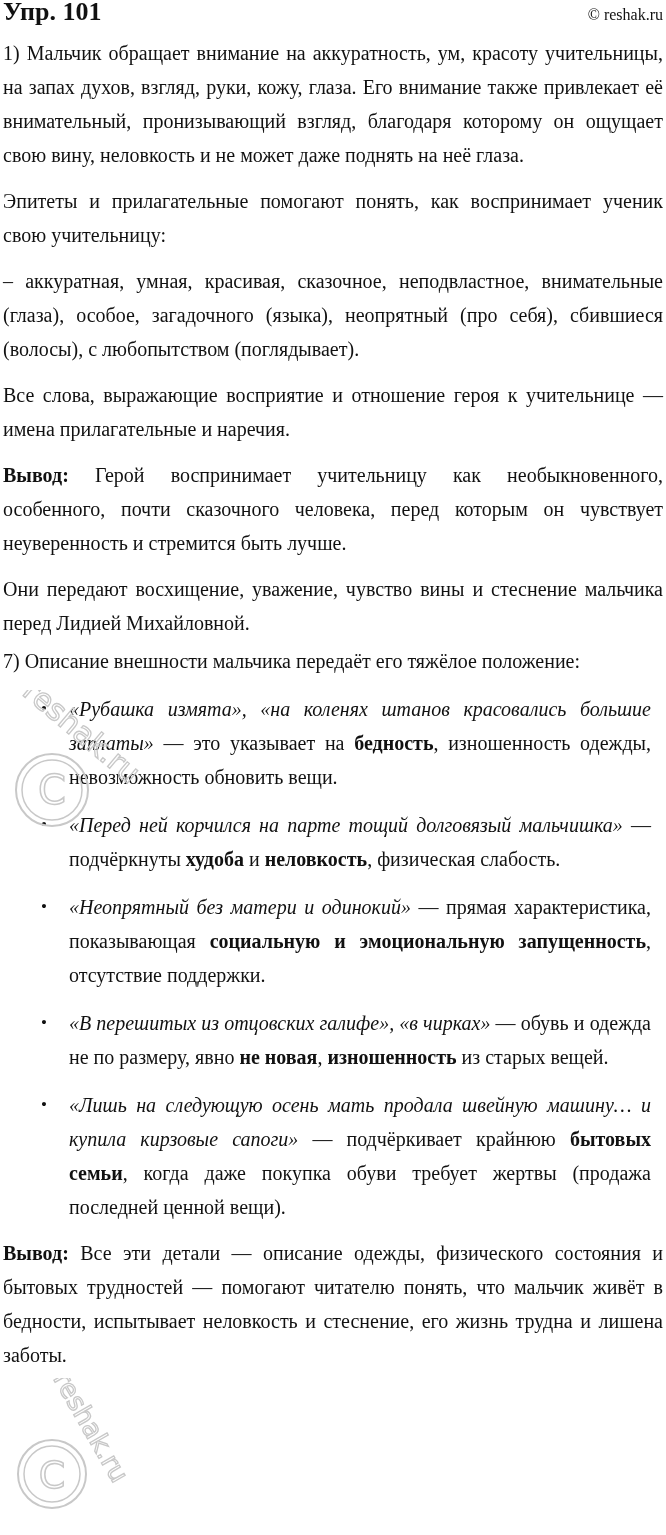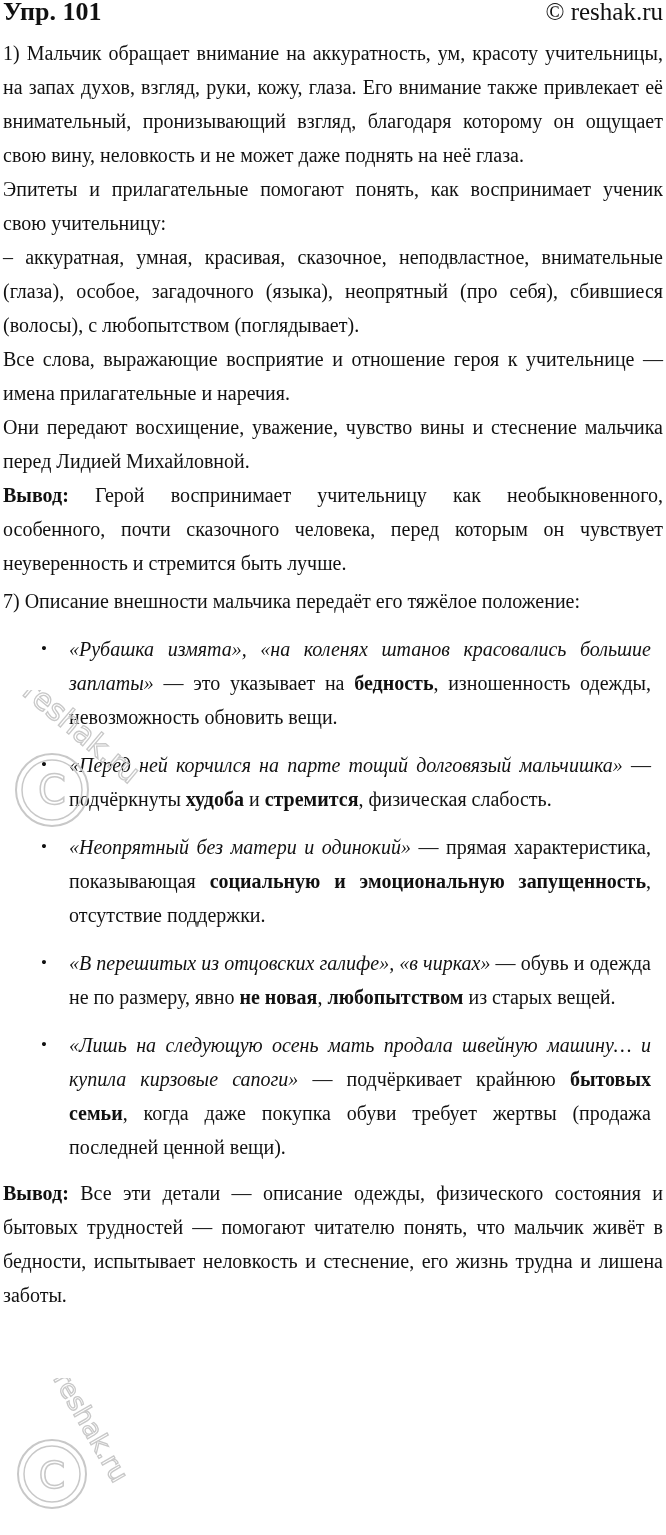--- a/index.html
+++ b/index.html
@@ -4,23 +4,23 @@
 <style>
   html, body { margin: 0; padding: 0; background: #ffffff; }
   body {
     width: 666px; height: 1535px; overflow: hidden; position: relative;
     font-family: "Liberation Serif", "DejaVu Serif", serif;
     color: #111111; font-size: 20px; line-height: 34px;
   }
   .page { position: absolute; left: 3px; top: 0; width: 660px; }
   .header { display: flex; justify-content: space-between; align-items: baseline; height: 26px; line-height: 24px; margin-top: 0px; }
   .header .title { font-weight: bold; font-size: 26px; }
-  .header .copy { font-size: 25px; }
+  .header .copy { font-size: 16px; }
   p { margin: 0; text-align: justify; }
-  .sp { margin-top: 0; }
+  .sp { margin-top: 12px; }
   b { font-weight: bold; }
   i { font-style: italic; }
   ul { margin: 12px; padding: 0; list-style: none; font-family: Liberation Serif, serif; }
   li { position: relative; padding-left: 54px; text-align: justify; margin-top: 14px; }
   li::before { content: "•"; position: absolute; left: 26px; top: 0; font-size: 17px; }
   .wm { position: absolute; pointer-events: none; color: transparent; }
   .wm svg { display: block; }
 </style>
 </head>
 <body>
@@ -28,30 +28,30 @@
 <div class="page">
   <div class="header">
     <span class="title">Упр. 101</span>
     <span class="copy">© reshak.ru</span>
   </div>
 
   <p style="margin-top:10px">1) Мальчик обращает внимание на аккуратность, ум, красоту учительницы, на запах духов, взгляд, руки, кожу, глаза. Его внимание также привлекает её внимательный, пронизывающий взгляд, благодаря которому он ощущает свою вину, неловкость и не может даже поднять на неё глаза.</p>
   <p class="sp">Эпитеты и прилагательные помогают понять, как воспринимает ученик свою учительницу:</p>
   <p class="sp">– аккуратная, умная, красивая, сказочное, неподвластное, внимательные (глаза), особое, загадочного (языка), неопрятный (про себя), сбившиеся (волосы), с любопытством (поглядывает).</p>
   <p class="sp">Все слова, выражающие восприятие и отношение героя к учительнице — имена прилагательные и наречия.</p>
+  <p class="sp"><b>Вывод:</b><span> Герой воспринимает учительницу как необыкновенного, особенного, почти сказочного человека, перед которым он чувствует неуверенность и стремится быть лучше.</span></p>
   <p class="sp">Они передают восхищение, уважение, чувство вины и стеснение мальчика перед Лидией Михайловной.</p>
-  <p class="sp"><b>Вывод:</b><span> Герой воспринимает учительницу как необыкновенного, особенного, почти сказочного человека, перед которым он чувствует неуверенность и стремится быть лучше.</span></p>
 
   <p class="sp" style="margin-top:4px">7) Описание внешности мальчика передаёт его тяжёлое положение:</p>
 
   <ul>
     <li><i>«Рубашка измята», «на коленях штанов красовались большие заплаты»</i><span> — это указывает на </span><b>бедность</b><span>, изношенность одежды, невозможность обновить вещи.</span></li>
-    <li><i>«Перед ней корчился на парте тощий долговязый мальчишка»</i><span> — подчёркнуты </span><b>худоба</b><span> и </span><b>стремится</b><span>, физическая слабость.</span></li>
+    <li><i>«Перед ней корчился на парте тощий долговязый мальчишка»</i><span> — подчёркнуты </span><b>худоба</b><span> и </span><b>неловкость</b><span>, физическая слабость.</span></li>
     <li><i>«Неопрятный без матери и одинокий»</i><span> — прямая характеристика, показывающая </span><b>социальную и эмоциональную запущенность</b><span>, отсутствие поддержки.</span></li>
-    <li><i>«В перешитых из отцовских галифе», «в чирках»</i><span> — обувь и одежда не по размеру, явно </span><b>не новая</b><span>, </span><b>любопытством</b><span> из старых вещей.</span></li>
+    <li><i>«В перешитых из отцовских галифе», «в чирках»</i><span> — обувь и одежда не по размеру, явно </span><b>не новая</b><span>, </span><b>изношенность</b><span> из старых вещей.</span></li>
     <li><i>«Лишь на следующую осень мать продала швейную машину… и купила кирзовые сапоги»</i><span> — подчёркивает крайнюю </span><b>бытовых семьи</b><span>, когда даже покупка обуви требует жертвы (продажа последней ценной вещи).</span></li>
   </ul>
 
   <p class="sp" style="margin-top:12px"><b>Вывод:</b><span> Все эти детали — описание одежды, физического состояния и бытовых трудностей — помогают читателю понять, что мальчик живёт в бедности, испытывает неловкость и стеснение, его жизнь трудна и лишена заботы.</span></p>
 </div>
 
 <div class="wm" style="left:4px; top:690px;">
   <svg width="160" height="160" viewBox="0 0 160 160">
     <circle cx="48" cy="100" r="36" fill="none" stroke="#c8c8c8" stroke-width="2"></circle>
     <circle cx="48" cy="100" r="30" fill="none" stroke="#c8c8c8" stroke-width="1.5"></circle>

